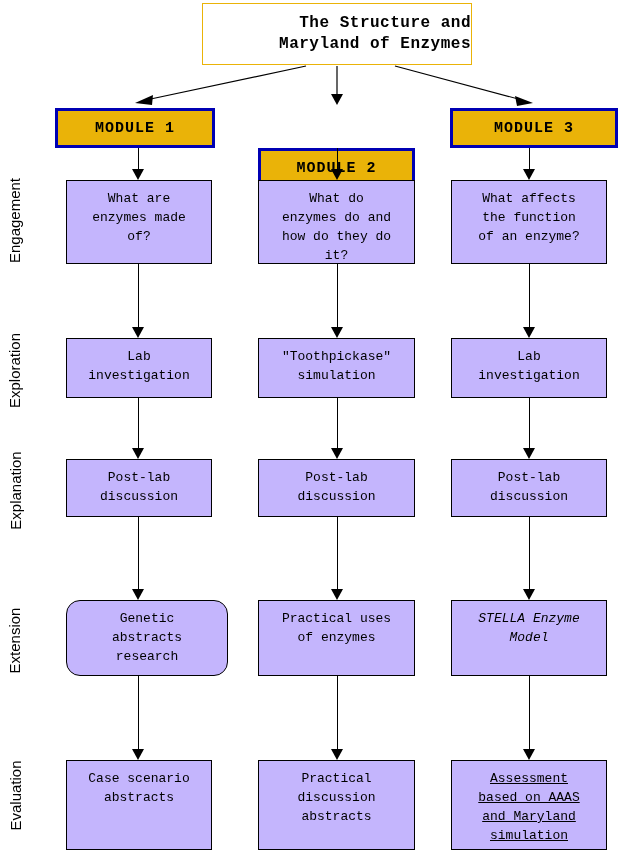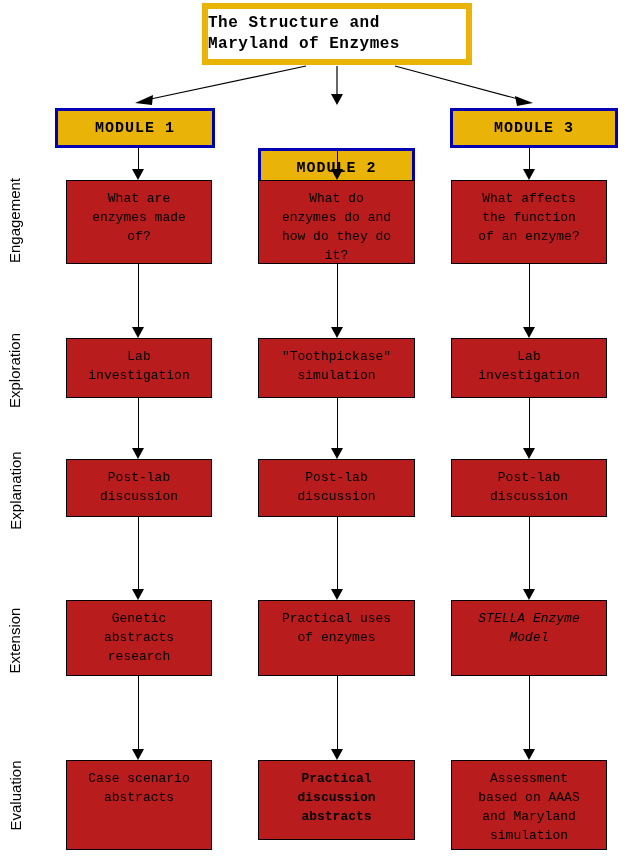--- a/index.html
+++ b/index.html
@@ -16,26 +16,26 @@
     font-family: "Liberation Mono", "DejaVu Sans Mono", monospace;
   }
 
   
   .title-box {
     position: absolute;
     left: 202px;
     top: 3px;
     width: 270px;
     height: 62px;
-    border: 6px solid #eab308;
+    border: 1px solid #eab308;
     box-sizing: border-box;
     background: #ffffff;
     display: flex;
     flex-direction: column;
-    align-items: flex-start;
+    align-items: flex-end;
     justify-content: center;
   }
   .title-box .line {
     font-family: "Liberation Mono", "DejaVu Sans Mono", monospace;
     font-size: 16px;
     font-weight: bold;
     color: #000000;
     letter-spacing: 0.5px;
     line-height: 21px;
     white-space: pre;
@@ -60,21 +60,21 @@
     color: #000000;
     letter-spacing: 1px;
     white-space: pre;
   }
 
   
   .cell-box {
     position: absolute;
     border: 1px solid #000000;
     box-sizing: border-box;
-    background: #b91c1c;
+    background: #c4b5fd;
     display: flex;
     flex-direction: column;
     align-items: center;
     justify-content: flex-start;
     padding-top: 8px;
   }
   .cell-box .line {
     font-family: "Liberation Mono", "DejaVu Sans Mono", monospace;
     font-size: 13px;
     color: #000000;
@@ -189,21 +189,21 @@
 
   <div class="vline" style="left:138px; top:398px; height:50px;"></div>
   <div class="arrow-down" style="left:132px; top:448px;"></div>
   <div class="cell-box" style="left:66px; top:459px; width:146px; height:58px;">
     <div class="line">Post-lab</div>
     <div class="line">discussion</div>
   </div>
 
   <div class="vline" style="left:138px; top:517px; height:72px;"></div>
   <div class="arrow-down" style="left:132px; top:589px;"></div>
-  <div class="cell-box" style="left:66px; top:600px; width:146px; height:76px;">
+  <div class="cell-box" style="left:66px; top:600px; width:162px; height:76px;border-radius:14px;">
     <div class="line">Genetic</div>
     <div class="line">abstracts</div>
     <div class="line">research</div>
   </div>
 
   <div class="vline" style="left:138px; top:676px; height:73px;"></div>
   <div class="arrow-down" style="left:132px; top:749px;"></div>
   <div class="cell-box" style="left:66px; top:760px; width:146px; height:90px;">
     <div class="line">Case scenario</div>
     <div class="line">abstracts</div>
@@ -234,21 +234,21 @@
 
   <div class="vline" style="left:337px; top:517px; height:72px;"></div>
   <div class="arrow-down" style="left:331px; top:589px;"></div>
   <div class="cell-box" style="left:258px; top:600px; width:157px; height:76px;">
     <div class="line">Practical uses</div>
     <div class="line">of enzymes</div>
   </div>
 
   <div class="vline" style="left:337px; top:676px; height:73px;"></div>
   <div class="arrow-down" style="left:331px; top:749px;"></div>
-  <div class="cell-box" style="left:258px; top:760px; width:157px; height:80px;font-weight:bold;">
+  <div class="cell-box" style="left:258px; top:760px; width:157px; height:90px;">
     <div class="line">Practical</div>
     <div class="line">discussion</div>
     <div class="line">abstracts</div>
   </div>
 
   <div class="vline" style="left:529px; top:148px; height:21px;"></div>
   <div class="arrow-down" style="left:523px; top:169px;"></div>
   <div class="cell-box" style="left:451px; top:180px; width:156px; height:84px;">
     <div class="line">What affects</div>
     <div class="line">the function</div>
@@ -271,20 +271,20 @@
 
   <div class="vline" style="left:529px; top:517px; height:72px;"></div>
   <div class="arrow-down" style="left:523px; top:589px;"></div>
   <div class="cell-box" style="left:451px; top:600px; width:156px; height:76px;font-style:italic;">
     <div class="line">STELLA Enzyme</div>
     <div class="line">Model</div>
   </div>
 
   <div class="vline" style="left:529px; top:676px; height:73px;"></div>
   <div class="arrow-down" style="left:523px; top:749px;"></div>
-  <div class="cell-box" style="left:451px; top:760px; width:156px; height:90px;">
+  <div class="cell-box" style="left:451px; top:760px; width:156px; height:90px;text-decoration:underline;">
     <div class="line">Assessment</div>
     <div class="line">based on AAAS</div>
     <div class="line">and Maryland</div>
     <div class="line">simulation</div>
   </div>
 
 </div>
 
 </body></html>

